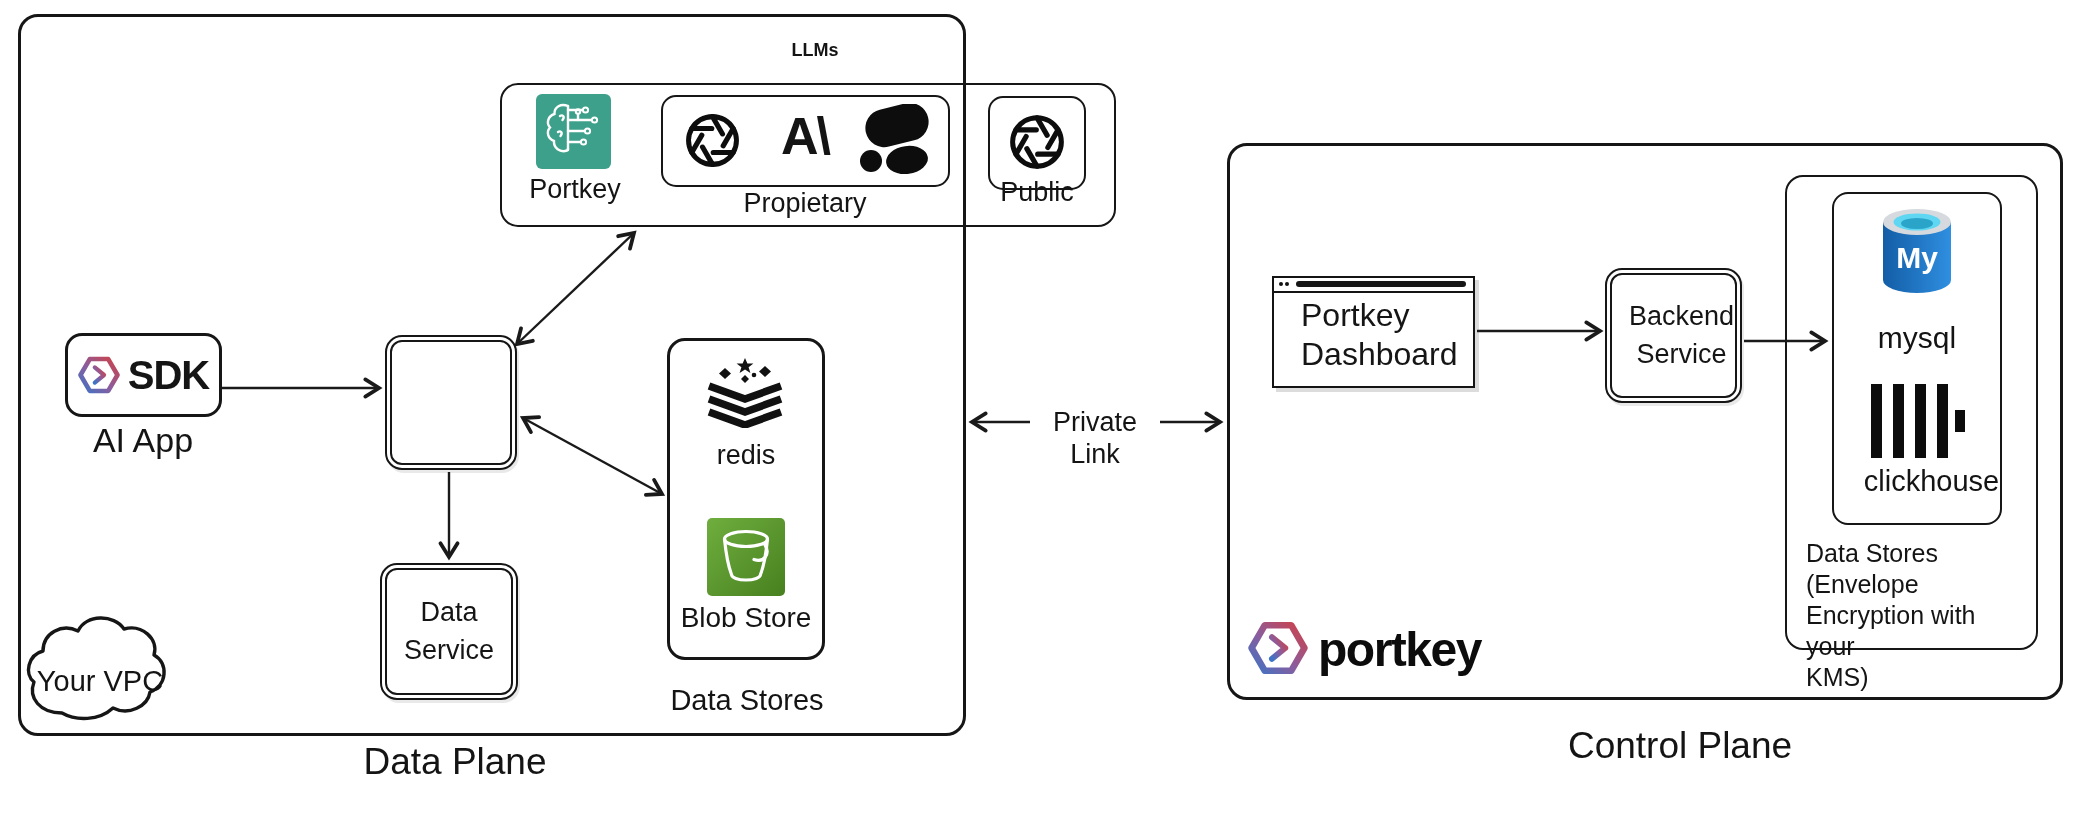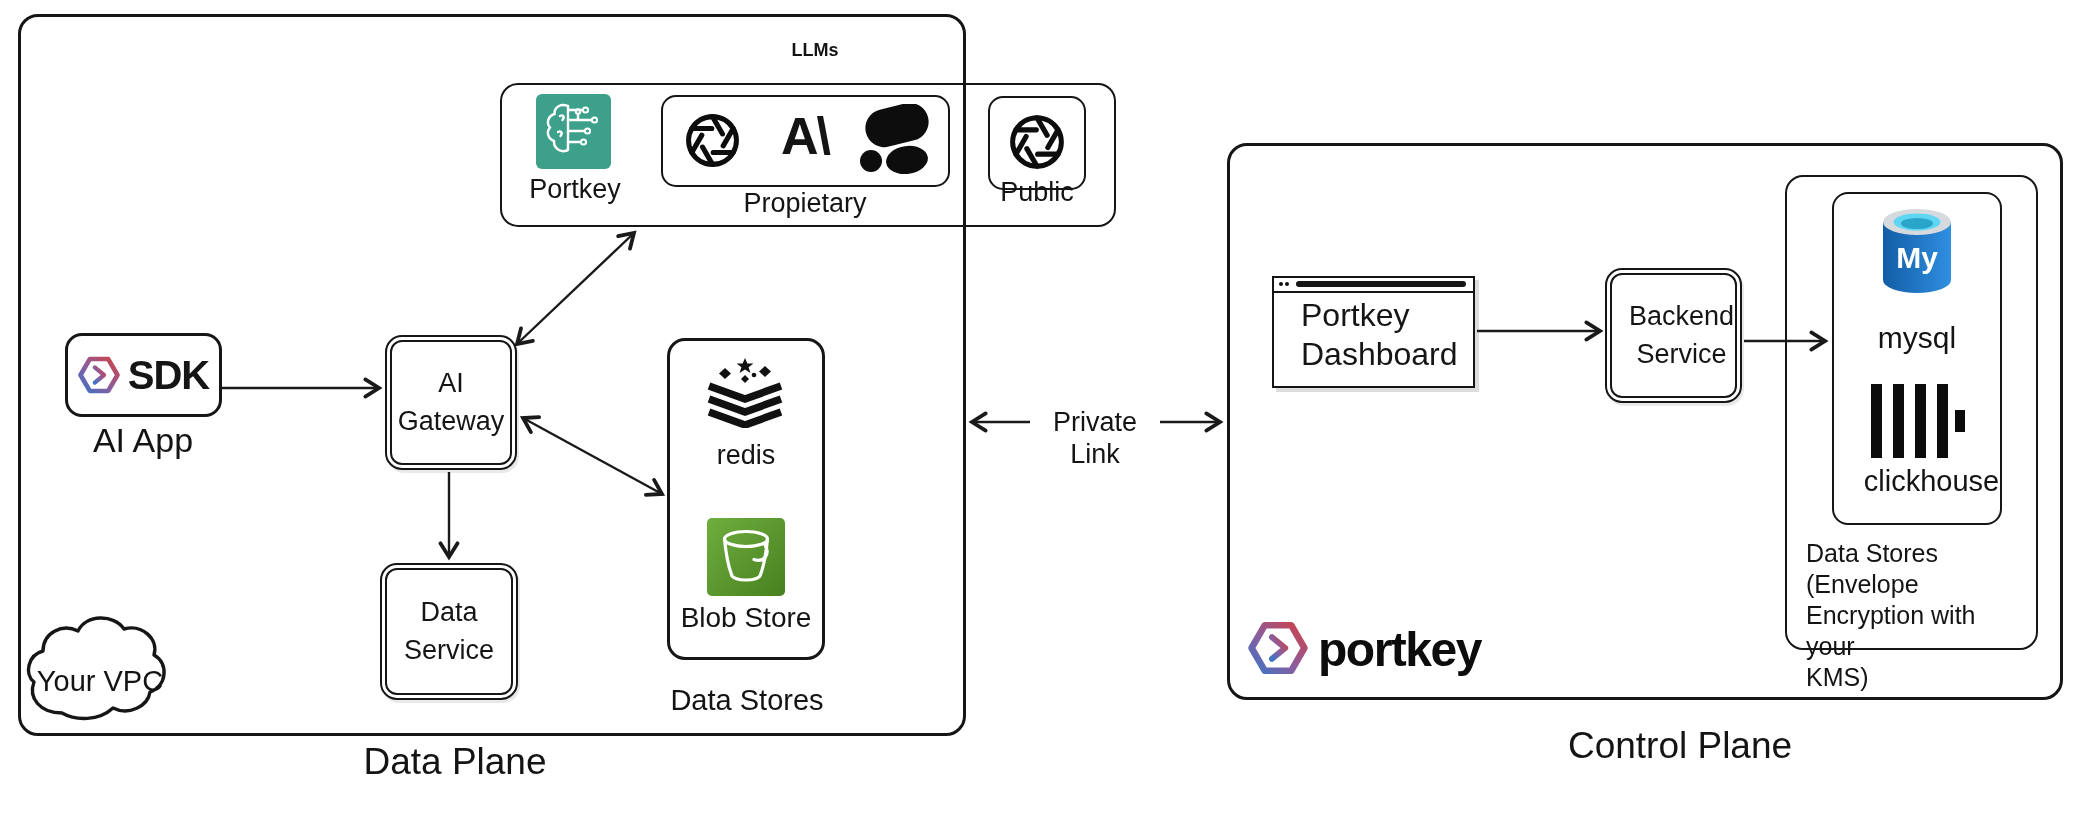--- a/index.html
+++ b/index.html
@@ -108,22 +108,20 @@
 <div class="thinbox" style="left:65px;top:333px;width:157px;height:84px;border-radius:17px;border-width:3px;display:flex;align-items:center;justify-content:center;gap:8px;">
   <svg width="42" height="42" viewBox="0 0 100 100">
       <use href="#pkhex"></use>
     </svg>
   <span style="font-size:40px;font-weight:800;letter-spacing:-1px;">SDK</span>
 </div>
 <div class="lbl" style="left:60px;top:420px;width:166px;font-size:34px;">AI App</div>
 
 <div class="dbox" style="left:385px;top:335px;width:132px;height:135px;">
   <div class="inner"></div>
-  <div class="dlabel">AI
-Gateway</div>
 </div>
 
 <div class="dbox" style="left:380px;top:563px;width:138px;height:137px;">
   <div class="inner"></div>
   <div class="dlabel">Data
 Service</div>
 </div>
 
 <svg class="abs" style="left:20px;top:593px;" width="160" height="136" viewBox="0 0 160 136">
   <path d="M42 120 C20 120 8 105 14 89 C4 81 8 62 23 58 C23 40 42 30 58 38 C66 21 94 21 104 36 C122 31 139 46 134 62 C149 70 147 93 130 99 C128 113 109 123 93 115 C79 128 56 128 42 120 Z" fill="#ffffff" stroke="#161616" stroke-width="3.4" stroke-linejoin="round"></path>

